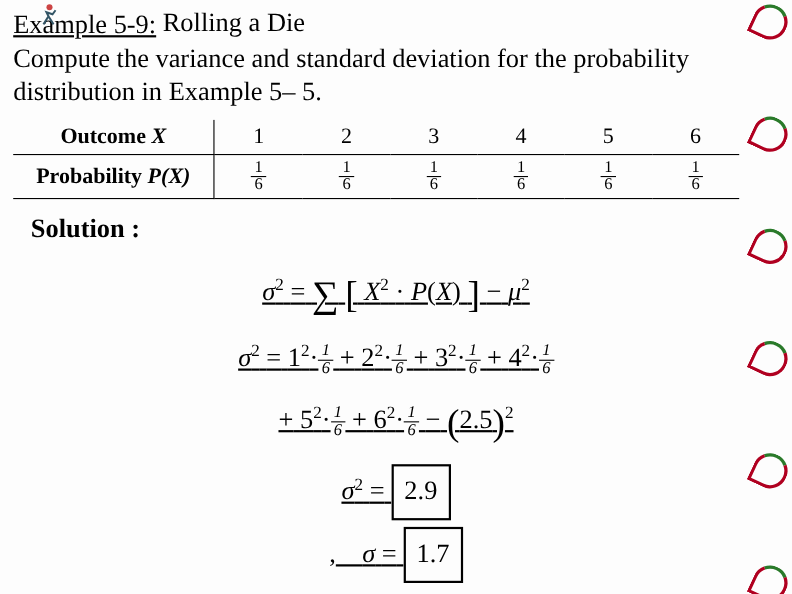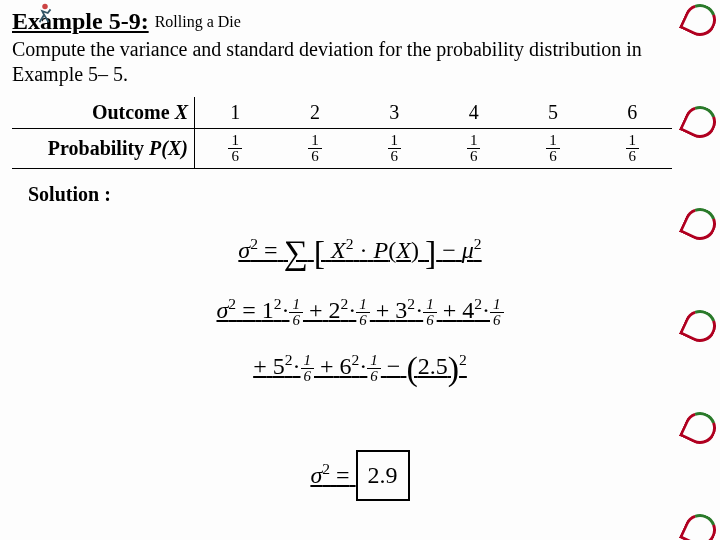--- a/index.html
+++ b/index.html
@@ -10,85 +10,84 @@
     width: 720px;
     height: 540px;
     box-sizing: border-box;
     position: relative;
     overflow: hidden;
   }
   .header-line {
     font-size: 24px;
   }
   .ex-label {
-    font-weight: bold;
+    font-weight: normal;
     text-decoration: underline;
   }
   .subtitle {
-    font-size: 16px;
+    font-size: 24px;
     vertical-align: 2px;
   }
   .prompt {
-    font-size: 20px;
+    font-size: 24px;
     line-height: 1.25;
     margin-top: 2px;
   }
   .prob-table {
     margin-top: 10px;
     border-collapse: collapse;
     width: 660px;
   }
   .prob-table td, .prob-table th {
     font-size: 20px;
     padding: 4px 6px;
     text-align: center;
     font-weight: normal;
     font-family: "Times New Roman", serif;
   }
   .prob-table .lbl {
-    text-align: right;
+    text-align: center;
     font-weight: bold;
     width: 170px;
   }
   .prob-table .ital { font-style: italic; font-weight: bold; }
   .row-top td, .row-top th { border-bottom: 1.5px solid #000; }
   .row-bot td, .row-bot th { border-bottom: 1.5px solid #000; }
   .lbl { border-right: 1.5px solid #000; }
   .frac {
     display: inline-block;
     text-align: center;
     vertical-align: middle;
     font-size: 15px;
     line-height: 1;
   }
   .frac .n { display:block; border-bottom:1px solid #000; padding:0 3px; }
   .frac .d { display:block; padding:0 3px; }
   .solution-label {
     font-weight: bold;
-    font-size: 20px;
+    font-size: 24px;
     margin: 14px 0 16px 16px;
   }
   .math-area {
     font-family: "Times New Roman", serif;
     font-size: 24px;
     font-style: italic;
     text-align: center;
     line-height: 1.8;
   }
   .math-area .line { margin: 6px 0; text-decoration: underline; }
   .up { font-style: normal; }
   .bigop { font-size: 34px; vertical-align: -6px; font-style: normal; }
   .br-l, .br-r { font-size: 34px; vertical-align: -6px; font-style: normal; }
   sup { font-size: 0.65em; }
   .boxed {
     display: inline-block;
     border: 2px solid #000;
     padding: 2px 10px;
     font-style: normal;
-    margin-top: 44px;
   }
   .swirl-col {
     position: absolute;
     right: 4px;
     top: 4px;
     display: flex;
     flex-direction: column;
     gap: 70px;
   }
   .swirl {
@@ -194,14 +193,20 @@
     <span class="up">−</span>
     <span class="bigop">(</span><span class="up">2.5</span><span class="bigop">)</span><sup class="up">2</sup>
   </div>
 
   <div class="line">
     <span>σ</span><sup class="up">2</sup>
     <span class="up">=</span>
     <span class="boxed">2.9</span>
   </div>
 
+  <div class="line">
+    <span class="up">,</span>&nbsp;&nbsp;&nbsp;
+    <span>σ</span>
+    <span class="up">=</span>
+    <span class="boxed">1.7</span>
+  </div>
 
 </div>
 
 </body></html>

